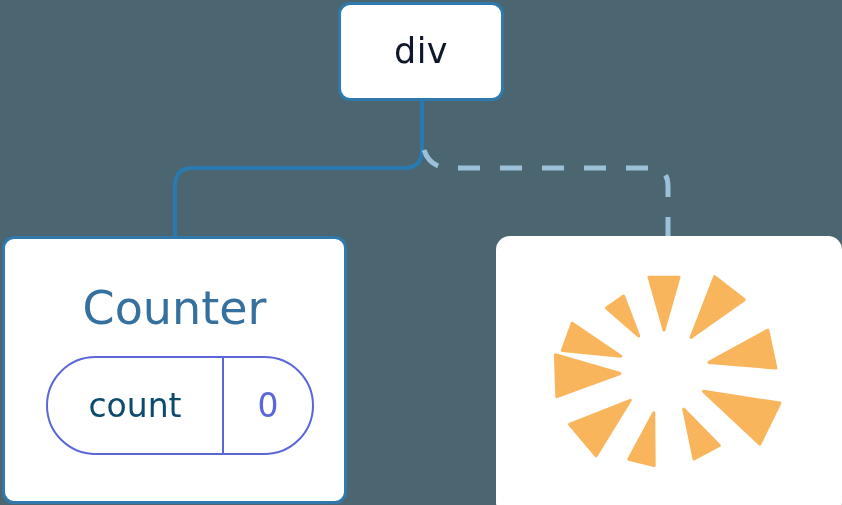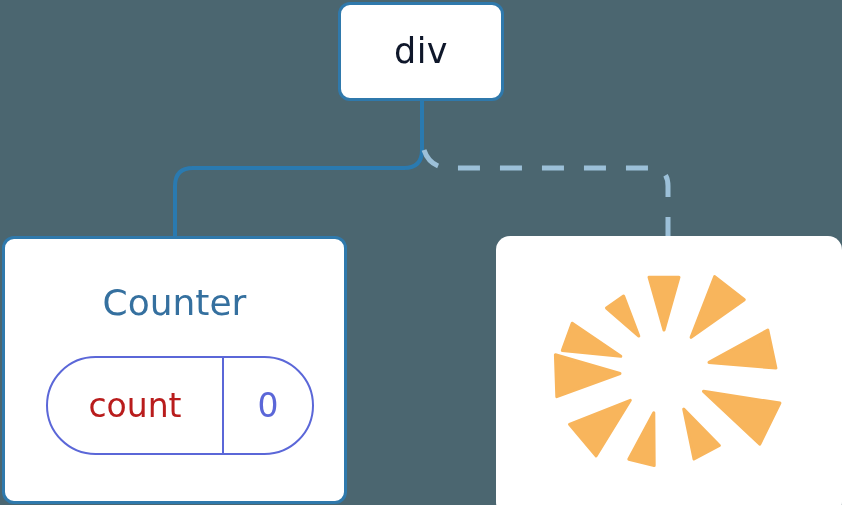--- a/index.html
+++ b/index.html
@@ -62,21 +62,21 @@
     top: 236px;
     width: 345px;
     height: 268px;
   }
   #node-counter .node-title {
     position: absolute;
     left: 0;
     right: 0;
     top: 46px;
     text-align: center;
-    font-size: 36px;
+    font-size: 46px;
     color: #35709f;
     line-height: 1;
   }
 
   
   .pill {
     position: absolute;
     left: 41px;
     top: 117px;
     width: 268px;
@@ -87,21 +87,21 @@
     display: flex;
     align-items: stretch;
     background: #ffffff;
   }
   .pill-key {
     flex: 0 0 174px;
     display: flex;
     align-items: center;
     justify-content: center;
     font-size: 33px;
-    color: #b91c1c;
+    color: #0c4a6e;
     border-right: 2px solid #5b67d8;
     line-height: 1;
   }
   .pill-val {
     flex: 1 1 auto;
     display: flex;
     align-items: center;
     justify-content: center;
     font-size: 33px;
     color: #5b67d8;

